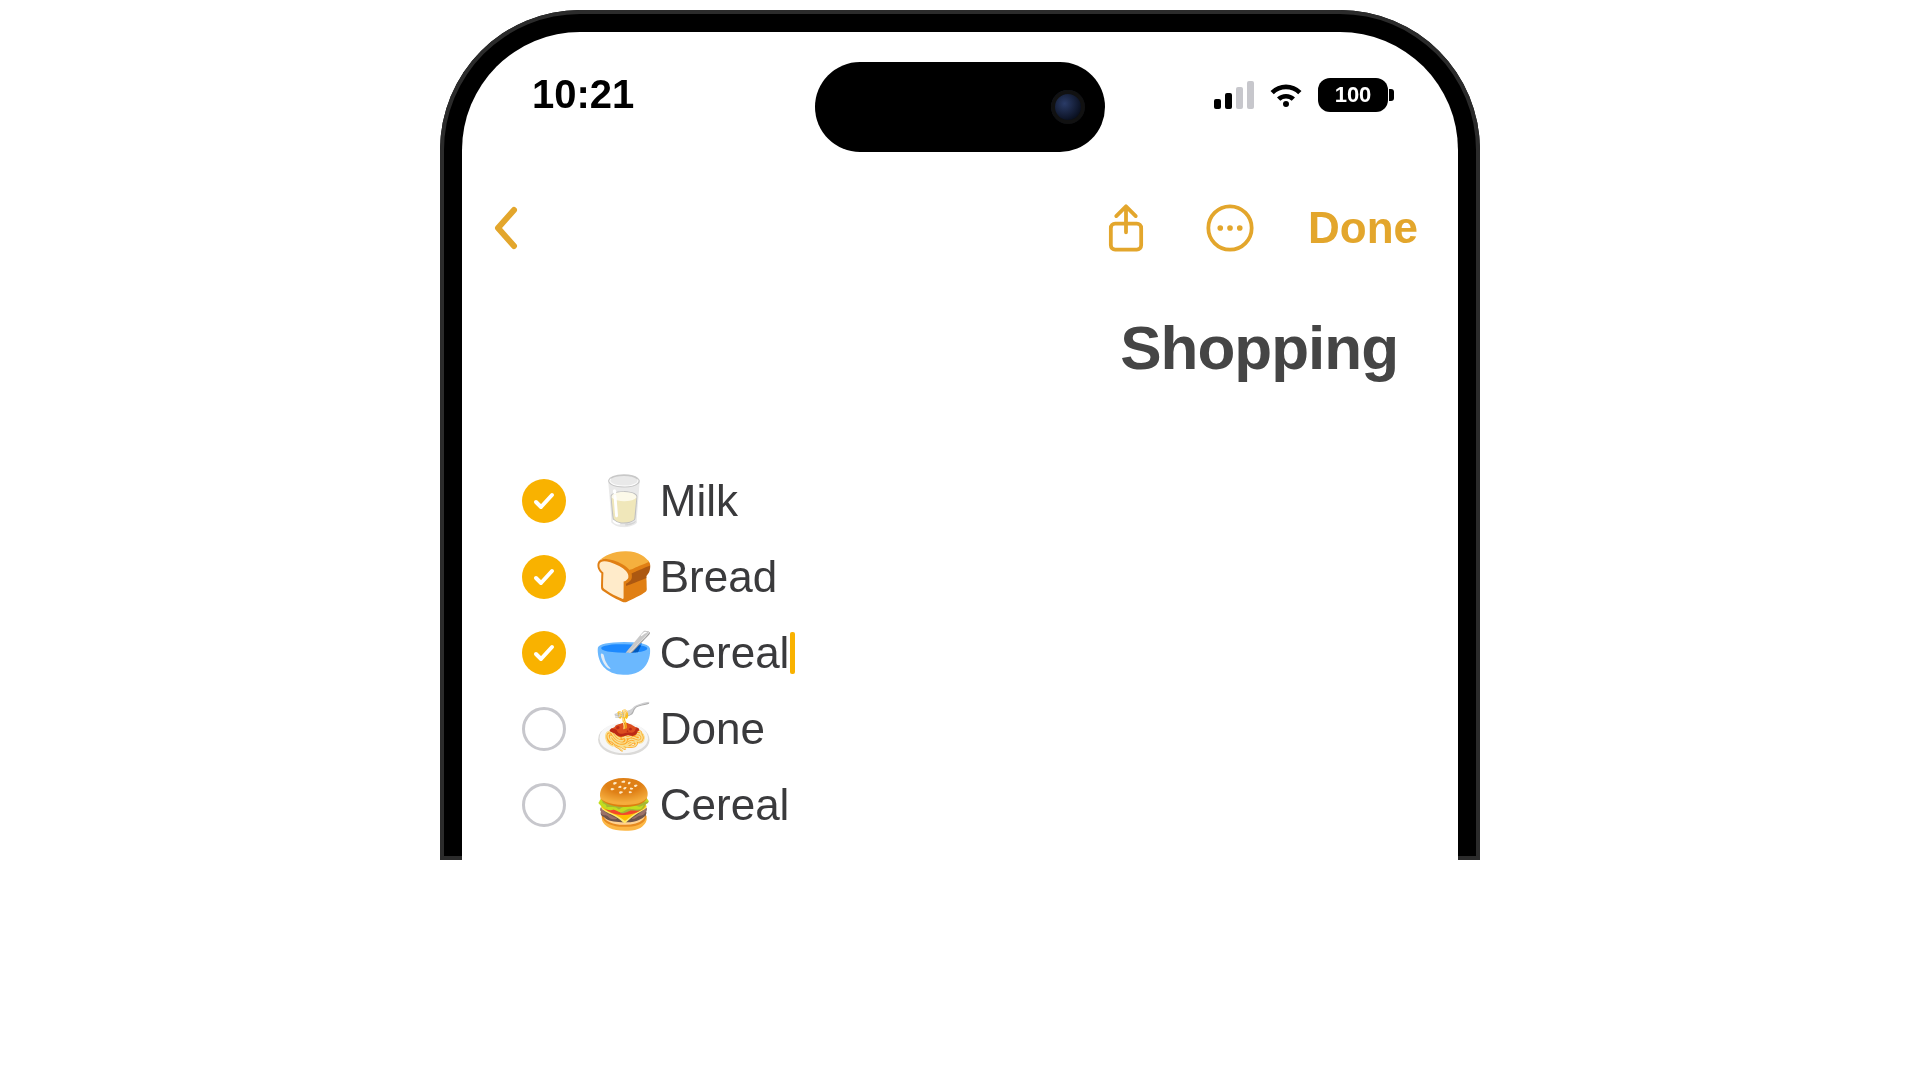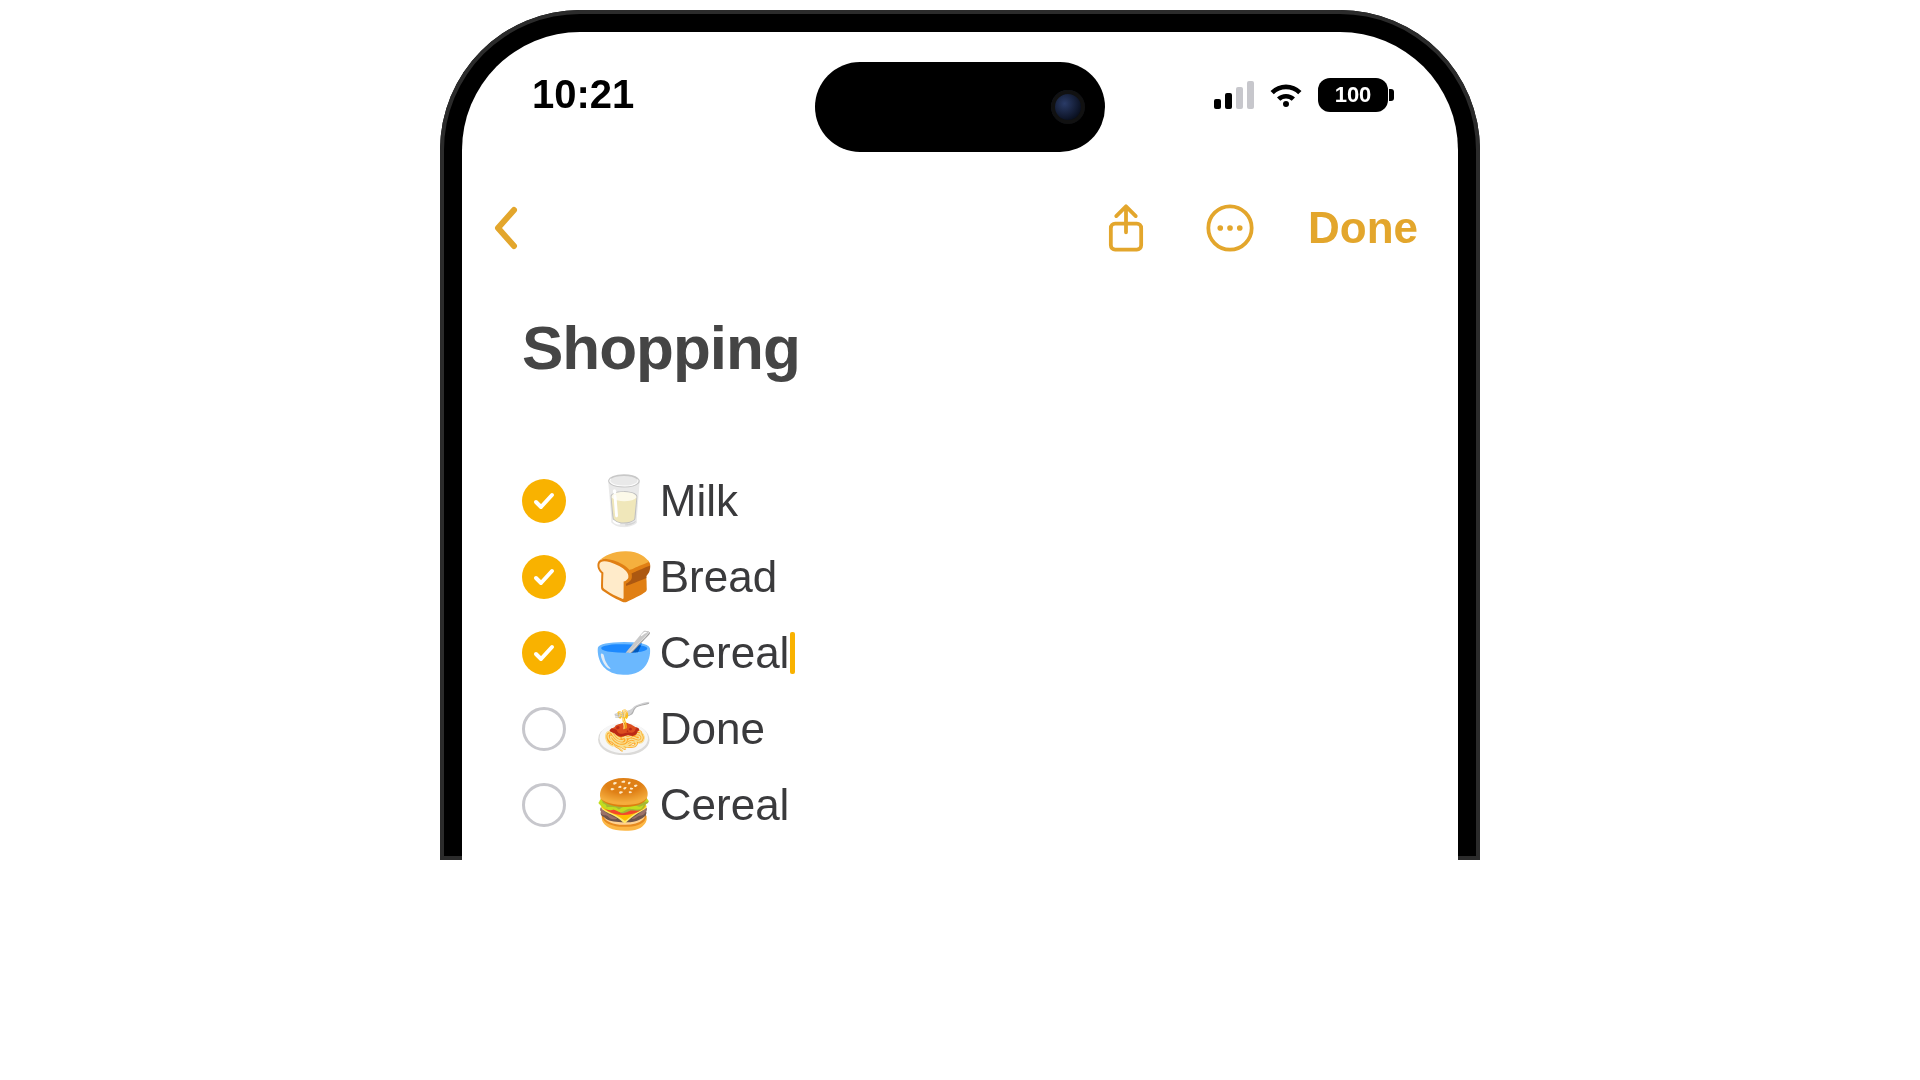--- a/index.html
+++ b/index.html
@@ -76,21 +76,21 @@
 
   .timestamp {
     position: absolute; top: 220px; left: 0; right: 0;
     text-align: center; font-size: 34px; font-weight: 500;
     color: rgba(120,120,125,0.20);
     letter-spacing: 0.5px;
     pointer-events: none;
   }
 
   
-  .content { position: absolute; top: 280px; left: 60px; right: 60px; }
+  .content { position: absolute; top: 280px; left: 60px; right: 60px; text-align: right; }
   .title { font-size: 62px; font-weight: 800; color:#454545; letter-spacing: -1px; }
   .checklist { margin-top: 80px; }
   .row {
     display:flex; align-items:center; gap: 28px;
     font-size: 44px; color:#3a3a3c; font-weight: 400;
     height: 76px;
   }
   .check {
     width: 44px; height: 44px; border-radius: 50%;
     display:flex; align-items:center; justify-content:center;

